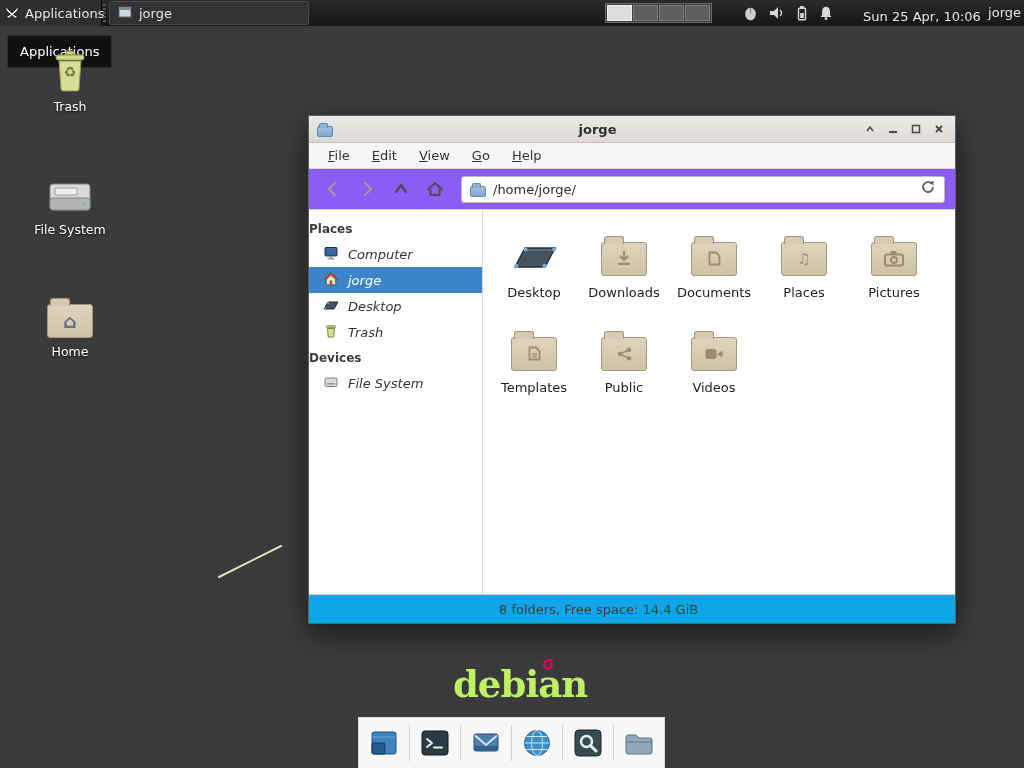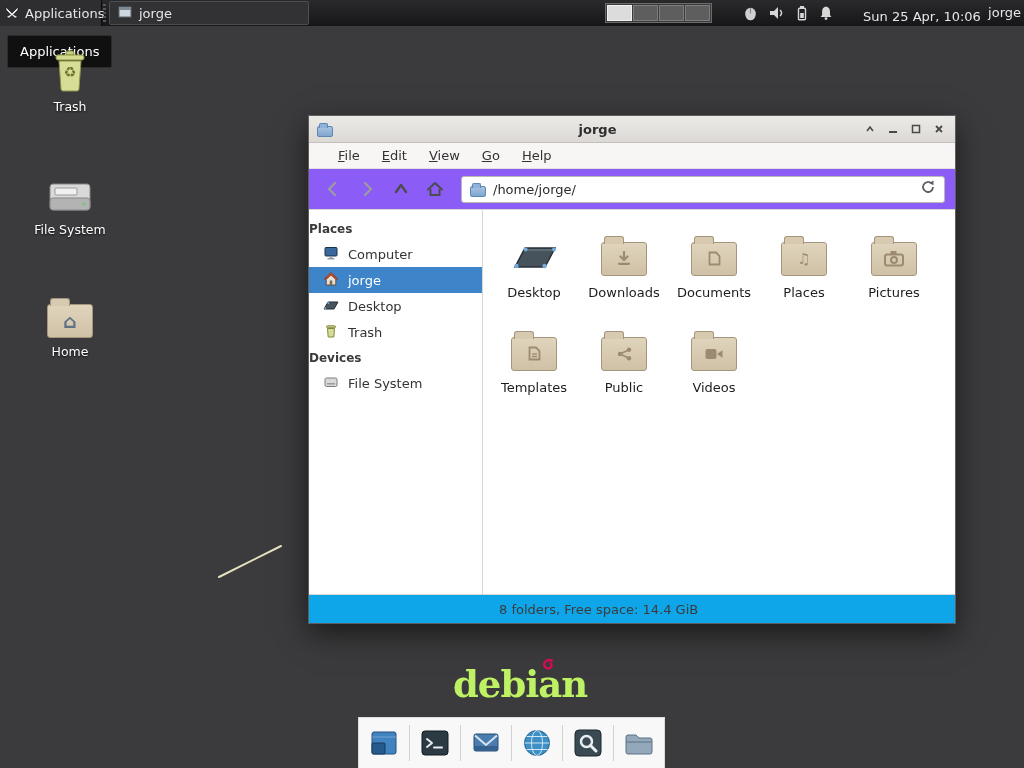--- a/index.html
+++ b/index.html
@@ -52,33 +52,33 @@
 
   
   .win { position:absolute; left:308px; top:115px; width:648px; height:509px; background:#f7f6f5;
          border:1px solid #5e5e5e; box-shadow:0 10px 28px rgba(0,0,0,.55); display:flex; flex-direction:column; }
   .titlebar { height:27px; background:linear-gradient(#eceae7,#dcd9d5); border-bottom:1px solid #c4c1bd;
               display:flex; align-items:center; padding:0 8px; }
   .tb-title { flex:1; text-align:center; font-size:13px; font-weight:bold; color:#2e2e2e; }
   .tb-controls { display:flex; align-items:center; gap:7px; }
   .tb-btn { width:16px; height:16px; display:flex; align-items:center; justify-content:center; }
   .menubar { height:26px; background:#f7f6f5; border-bottom:1px solid #e2e0dd; display:flex;
-             align-items:center; padding-left:18px; }
+             align-items:center; padding-left:8px; }
   .menu-item { display:inline-block; font-size:13px; color:#333; padding:4px 11px; }
   .menu-item::first-letter { text-decoration:underline; }
   .toolbar { height:41px; background:#8b5cf6; border-bottom:1px solid #d8d6d3; display:flex;
              align-items:center; padding:0 10px; gap:6px; }
   .tool-btn { width:28px; height:28px; display:flex; align-items:center; justify-content:center; border-radius:3px; }
   .location { flex:1; height:27px; margin-left:6px; background:#fff; border:1px solid #bdbab6; border-radius:3px;
               display:flex; align-items:center; padding:0 8px; gap:7px; }
   .loc-text { flex:1; font-size:13px; color:#2b2b2b; }
   .win-body { flex:1; display:flex; min-height:0; }
   .sidebar { width:174px; background:#ffffff; border-right:1px solid #d8d6d3; padding-top:6px; }
   .side-header { font-size:12px; font-weight:bold; color:#3a3a3a; padding:6px 0 5px; }
-  .side-item { height:26px; display:flex; align-items:center; gap:9px; padding-left:14px; font-size:13px; color:#333; }
+  .side-item { height:26px; display:flex; align-items:center; gap:9px; padding-left:14px; font-size:13px; color:#333;font-style:italic; }
   .side-item.selected { background:#3d85c8; color:#ffffff; }
   .main { flex:1; background:#ffffff; padding:16px 0 0 6px; display:flex; flex-wrap:wrap; align-content:flex-start; }
   .file { width:90px; height:95px; display:flex; flex-direction:column; align-items:center; }
   .icon-box { height:56px; display:flex; align-items:center; justify-content:center; }
   .flabel { margin-top:3px; font-size:13px; color:#1d1d1d; }
   .statusbar { height:29px; background:#0ea5e9; border-top:1px solid #d8d6d3; display:flex; align-items:center;
                padding-left:190px; font-size:13px; color:#3c3c3c; }
 
   
   .debian { position:absolute; left:453px; top:662px; color:#bef264; font-size:37px; font-weight:bold;

